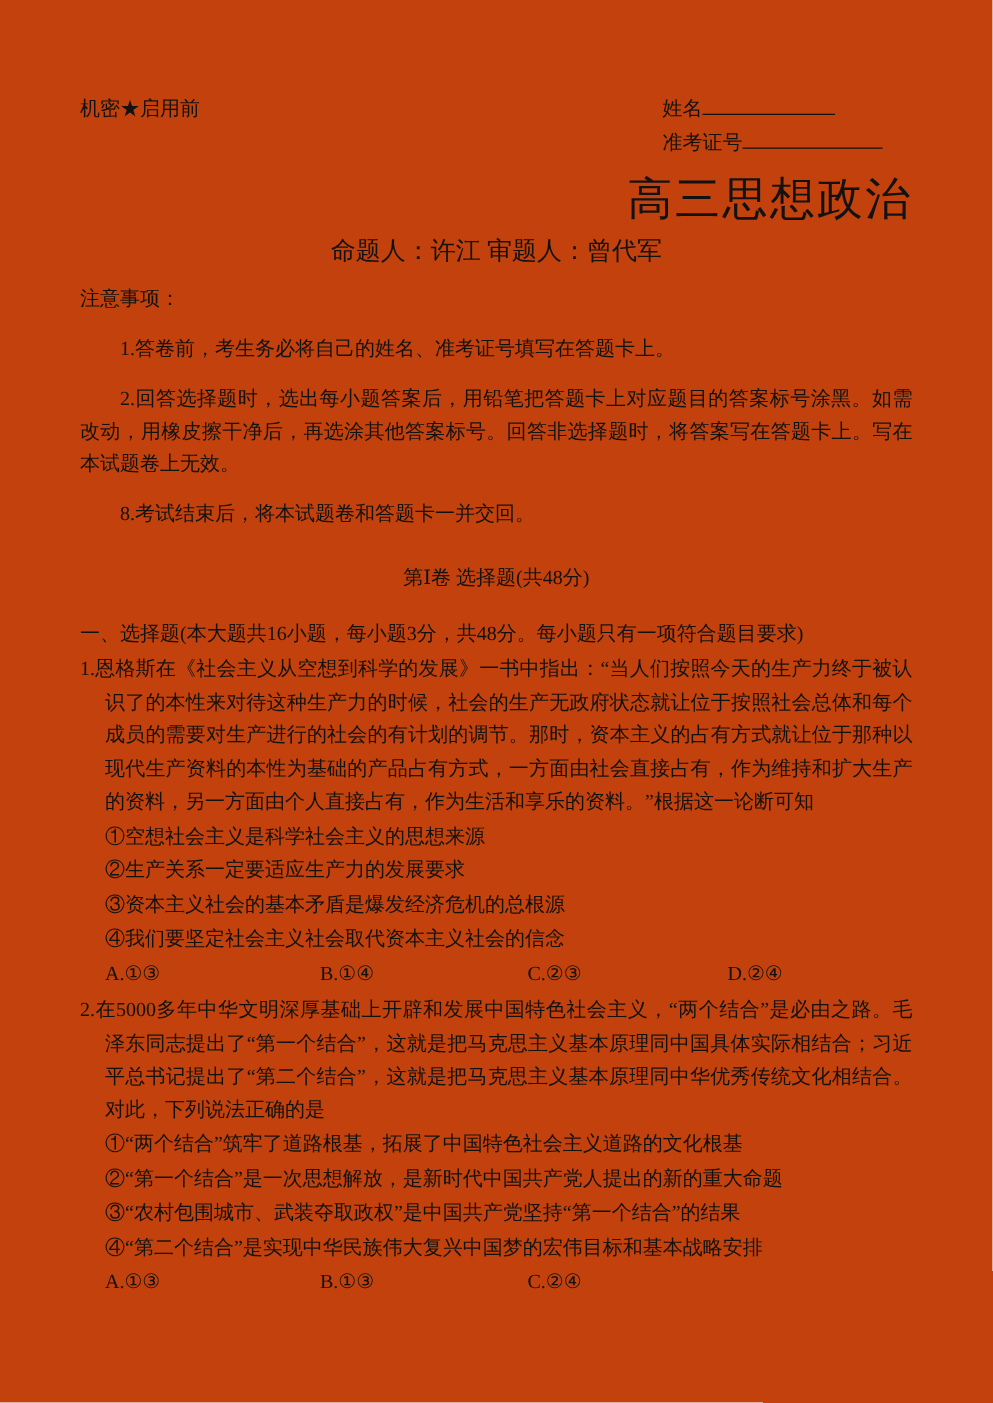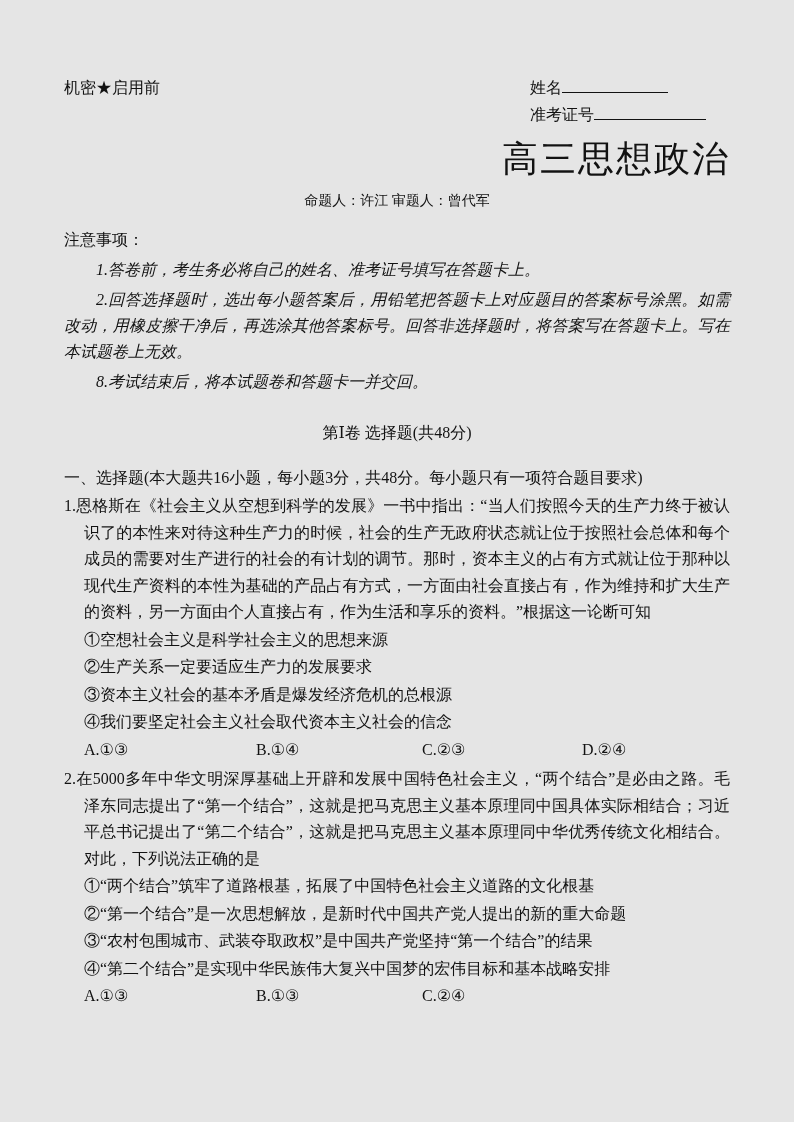--- a/index.html
+++ b/index.html
@@ -6,21 +6,21 @@
     margin: 0;
     padding: 0;
     background: #ffffff;
   }
   .page {
     position: relative;
     width: 794px;
     height: 1122px;
     box-sizing: border-box;
     padding: 74px 64px 0 64px;
-    background: #e5e5e5;
+    background: #c2410c;
     color: #121212;
     font-family: "Liberation Serif", "DejaVu Serif", serif;
     font-size: 16px;
     overflow: hidden;
   }
   .header-row {
     display: flex;
     justify-content: space-between;
     align-items: flex-start;
     line-height: 27px;
@@ -47,33 +47,32 @@
     margin: 8px 0 0 0;
     text-align: right;
     font-size: 36px;
     font-weight: 400;
     letter-spacing: 2px;
     line-height: 46px;
   }
   .authors {
     margin-top: 6px;
     text-align: center;
-    font-size: 14px;
+    font-size: 20px;
     line-height: 26px;
   }
   .notice-heading {
     margin-top: 12px;
     line-height: 27px;
   }
   .notice-item {
-    margin: 4px 0;
+    margin: 14px 0;
     text-indent: 2em;
     text-align: justify;
     line-height: 26px;
-    font-style: italic;
   }
   .section-title {
     margin: 24px 0 18px 0;
     text-align: center;
     font-size: 16px;
     font-weight: 400;
     line-height: 28px;
   }
   .section-instruction {
     margin: 0 0 2px 0;

